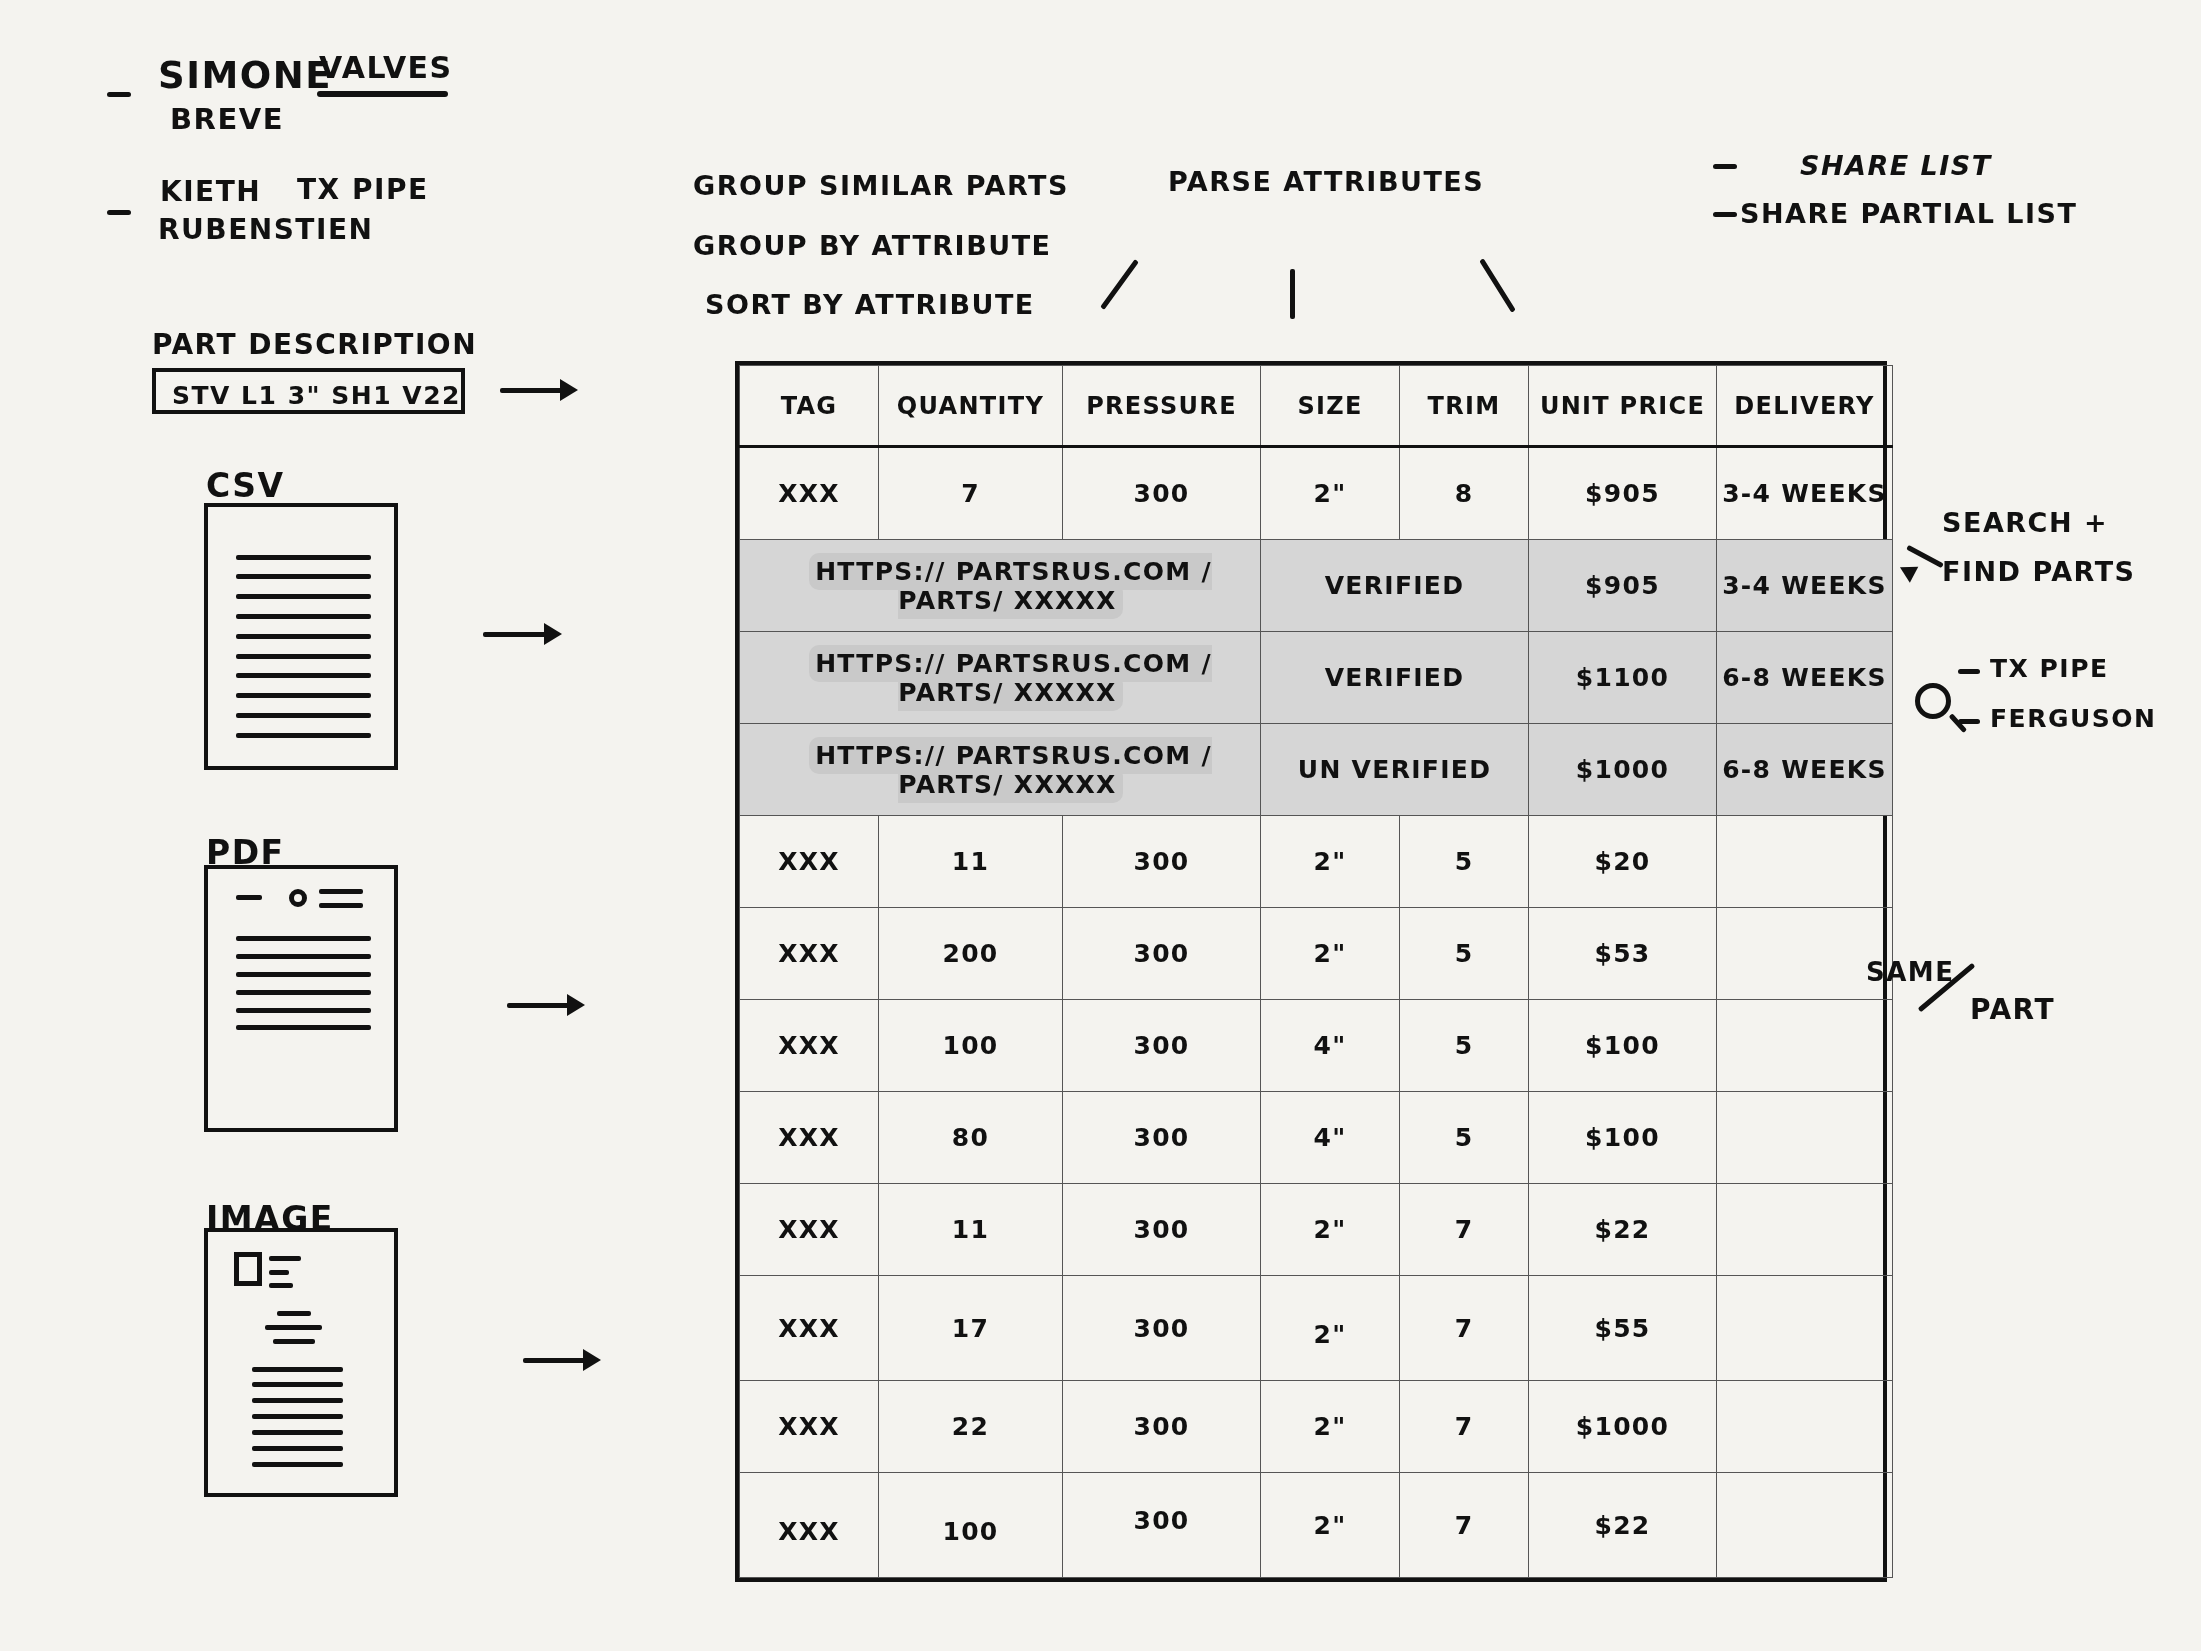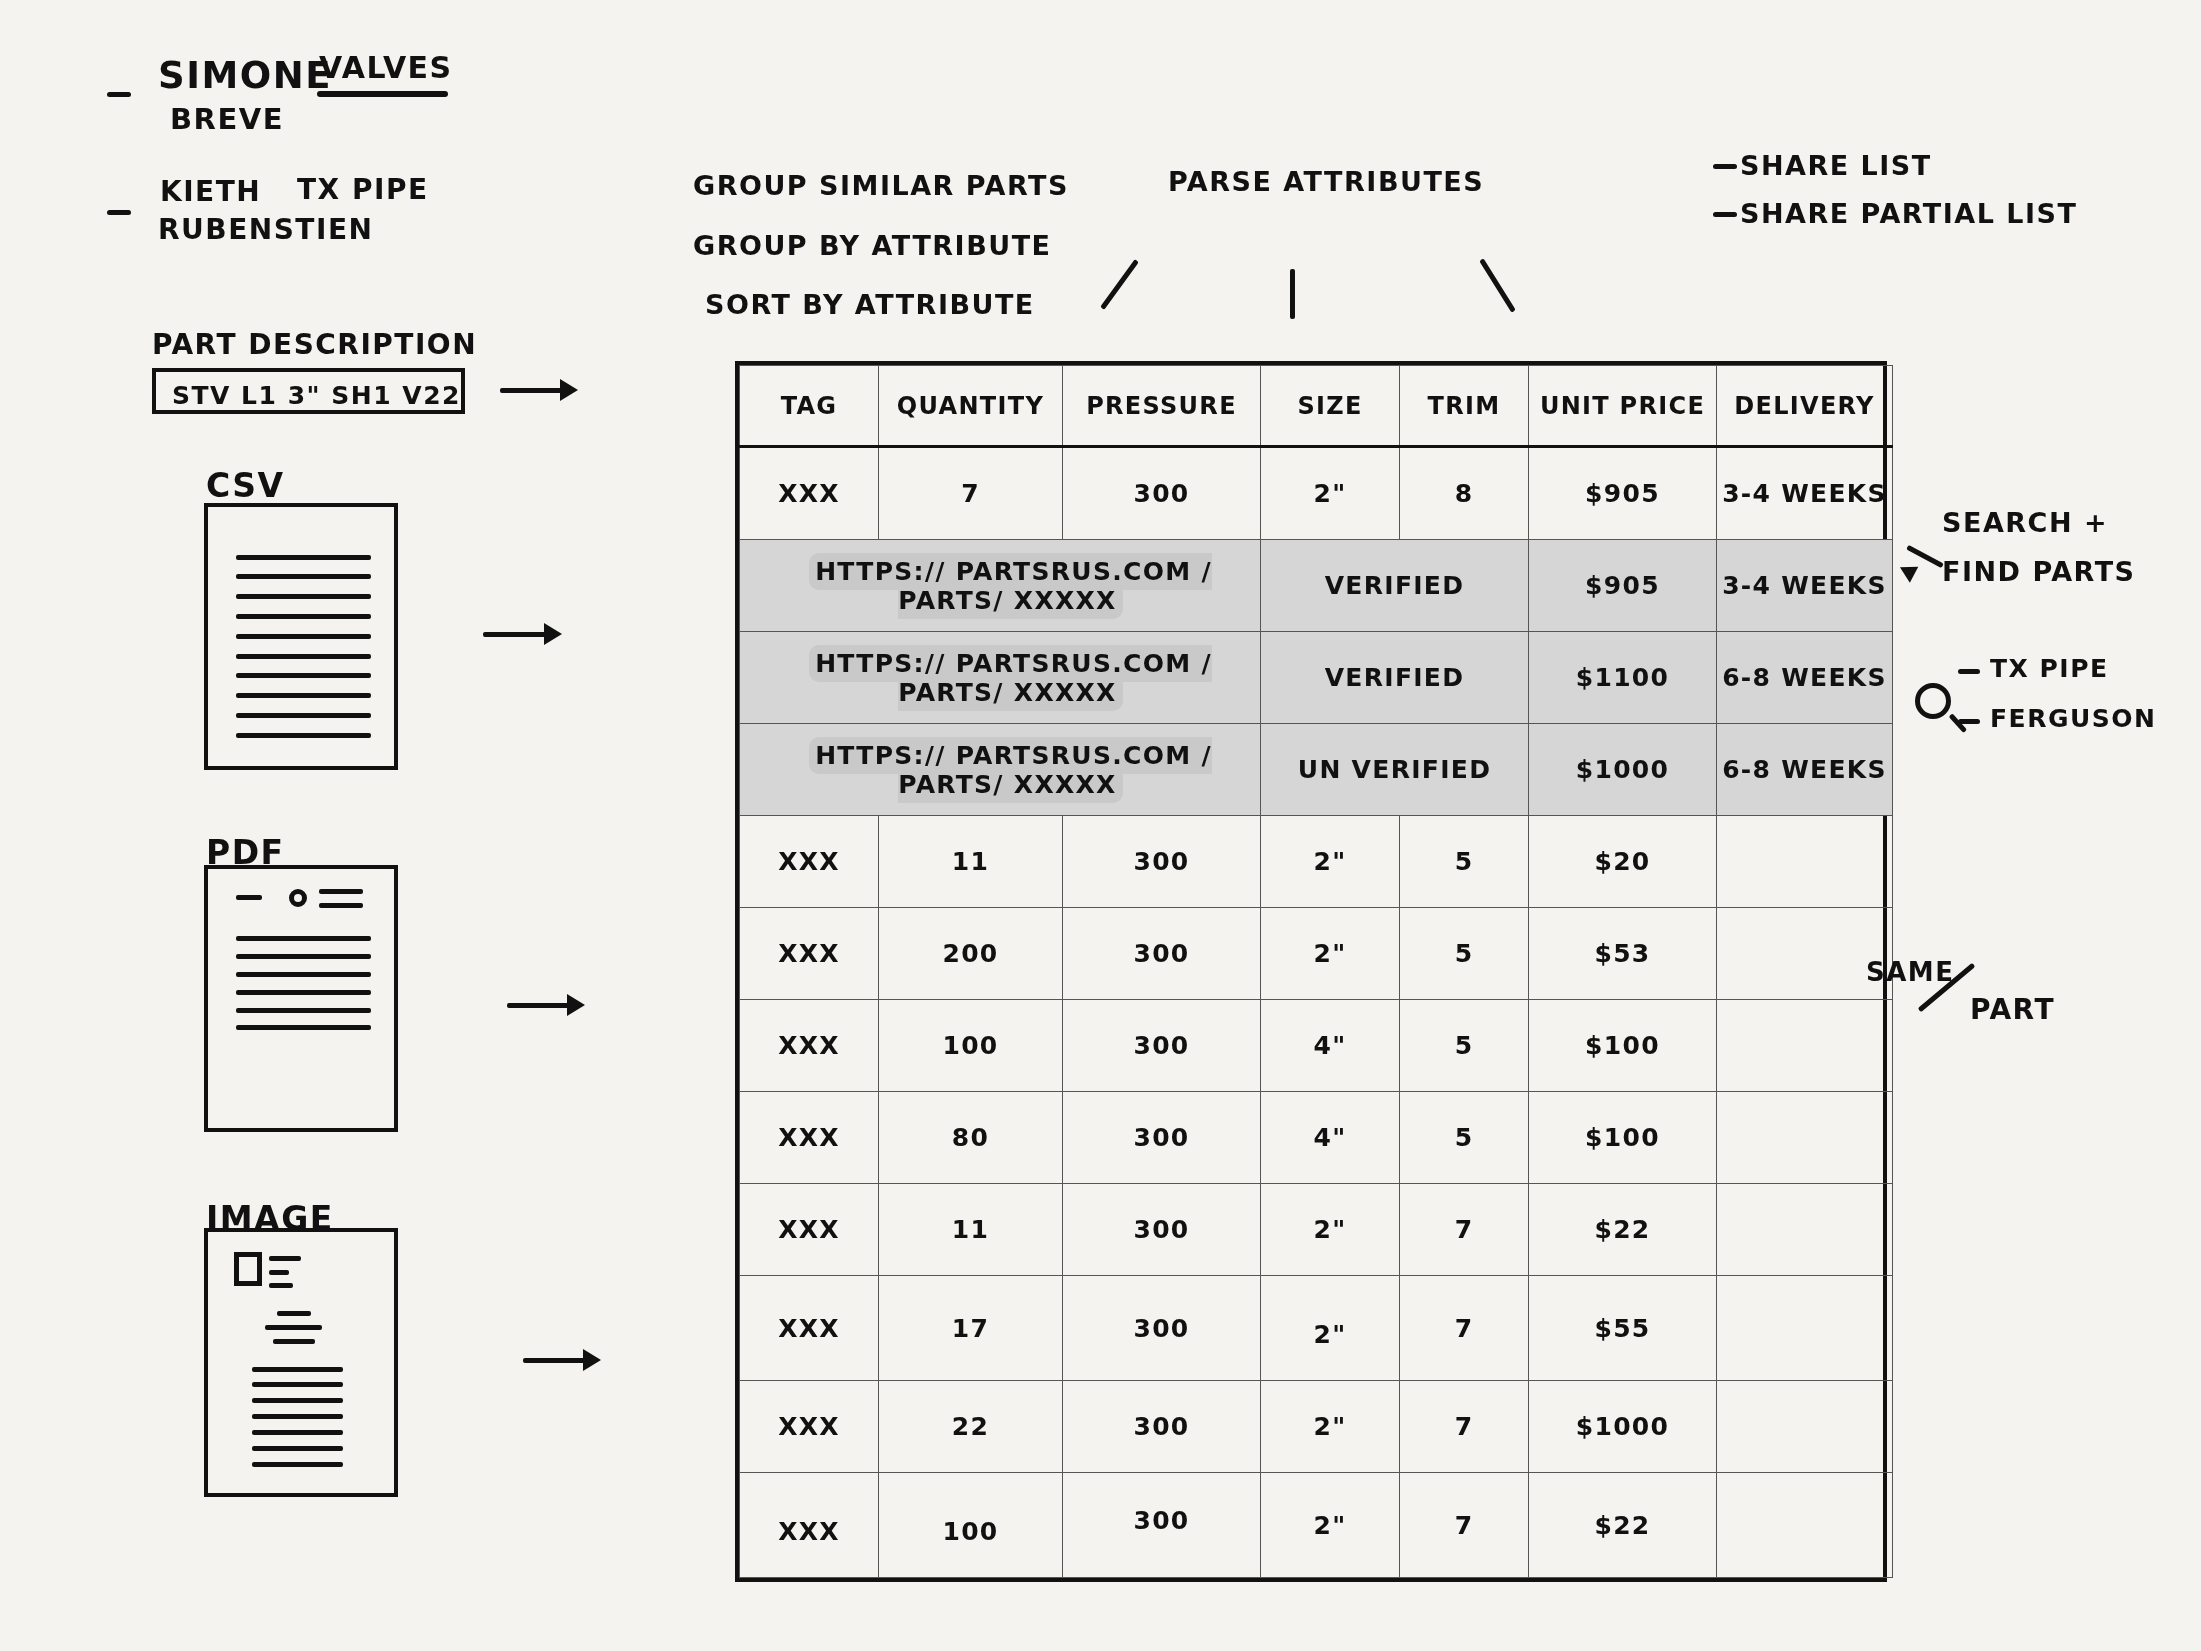--- a/index.html
+++ b/index.html
@@ -111,21 +111,21 @@
     position: absolute;
     background: #111;
     width: 5px;
     border-radius: 2px;
   }
   #tick-left  { left: 1117px; top: 255px; height: 59px; transform: rotate(36deg); }
   #tick-mid   { left: 1290px; top: 269px; height: 50px; }
   #tick-right { left: 1495px; top: 255px; height: 61px; transform: rotate(-32deg); }
 
   
-  #ann-share-list    { left: 1740px; top: 150px; font-size: 27px; }
+  #ann-share-list    { left: 1800px; top: 150px; font-size: 27px; font-style: italic; }
   #ann-share-partial { left: 1740px; top: 198px; font-size: 27px; }
   #dash-share-1 { left: 1713px; top: 164px; }
   #dash-share-2 { left: 1713px; top: 212px; }
 
   
   #ann-search-1 { left: 1942px; top: 507px; font-size: 27px; }
   #ann-search-2 { left: 1942px; top: 556px; font-size: 27px; }
 
   #ann-txpipe2   { left: 1990px; top: 655px; font-size: 25px; }
   #ann-ferguson  { left: 1990px; top: 705px; font-size: 25px; }

